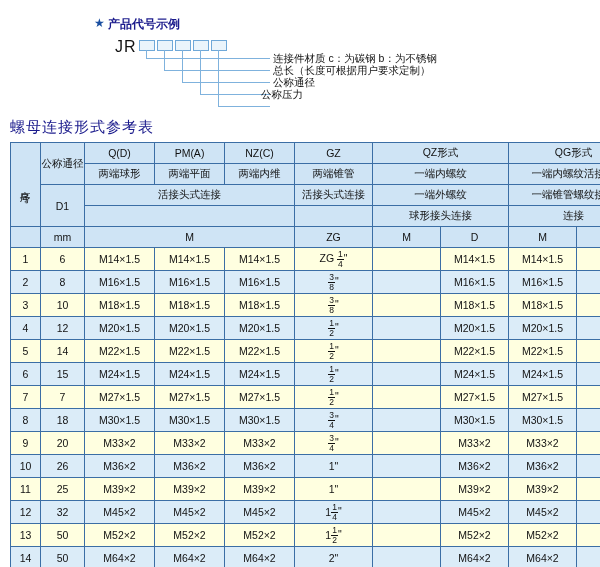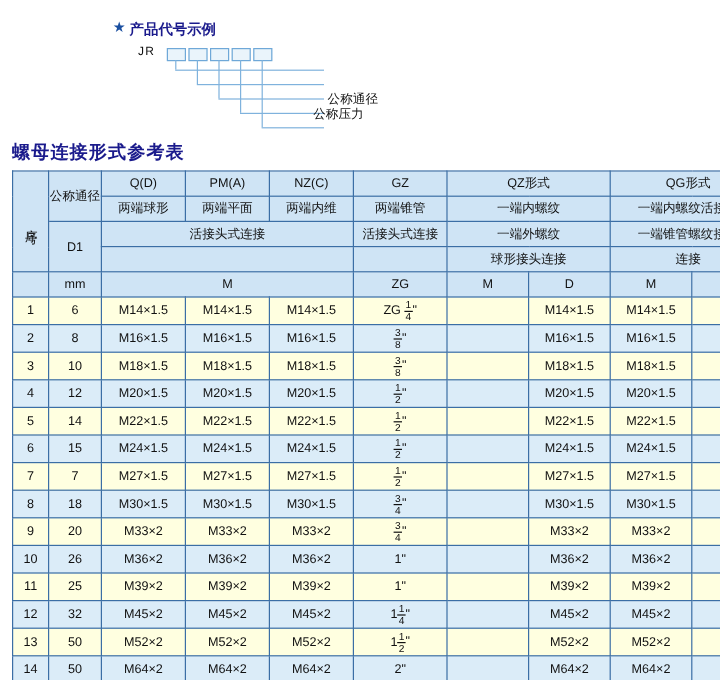--- a/index.html
+++ b/index.html
@@ -17,36 +17,36 @@
     position:absolute;left:108px;top:16px;
     font-size:12px;font-weight:bold;color:#1a1a8c;
     white-space:nowrap;
   }
   .star{
     position:absolute;left:94px;top:17px;
     color:#1a4fa0;font-size:12px;line-height:12px;
   }
   .jr{
     position:absolute;left:115px;top:38px;
-    font-size:10px;color:#111;letter-spacing:1px;
+    font-size:16px;color:#111;letter-spacing:1px;
   }
   .box{
     position:absolute;top:40px;height:9px;width:14px;
     border:1px solid #6fa8d8;background:#eaf4fb;
   }
   .leader{
     position:absolute;background:#7fb2dd;
   }
   .lbl{
     position:absolute;font-size:10.5px;color:#111;white-space:nowrap;
   }
   
   .sec-head{
     position:absolute;left:10px;top:118px;
-    font-size:15px;font-weight:bold;color:#1a1a8c;
+    font-size:15px;font-weight:normal;color:#1a1a8c;
     letter-spacing:1px;
   }
   
   .tbl-wrap{position:absolute;left:10px;top:142px;width:580px;}
   table{border-collapse:collapse;width:580px;table-layout:fixed;}
   td,th{
     border:1px solid #3b6ea5;
     text-align:center;vertical-align:middle;
     font-size:10.5px;color:#111;
     padding:0;height:20px;
@@ -90,20 +90,22 @@
   <span class="leader" style="left:182px;top:50px;width:1px;height:32px;"></span>
   <span class="leader" style="left:200px;top:50px;width:1px;height:44px;"></span>
   <span class="leader" style="left:218px;top:50px;width:1px;height:56px;"></span>
 
   <span class="leader" style="left:146px;top:58px;width:124px;height:1px;"></span>
   <span class="leader" style="left:164px;top:70px;width:106px;height:1px;"></span>
   <span class="leader" style="left:182px;top:82px;width:88px;height:1px;"></span>
   <span class="leader" style="left:200px;top:94px;width:70px;height:1px;"></span>
   <span class="leader" style="left:218px;top:106px;width:52px;height:1px;"></span>
 
+  <span class="lbl" style="left:273px;top:52px;">连接件材质  c：为碳钢  b：为不锈钢</span>
+  <span class="lbl" style="left:273px;top:64px;">总长（长度可根据用户要求定制）</span>
   <span class="lbl" style="left:273px;top:76px;">公称通径</span>
   <span class="lbl" style="left:261px;top:88px;">公称压力</span>
 </div>
 
 <div class="sec-head">螺母连接形式参考表</div>
 
 <div class="tbl-wrap">
   <table>
     <colgroup>
       <col class="col-seq">

